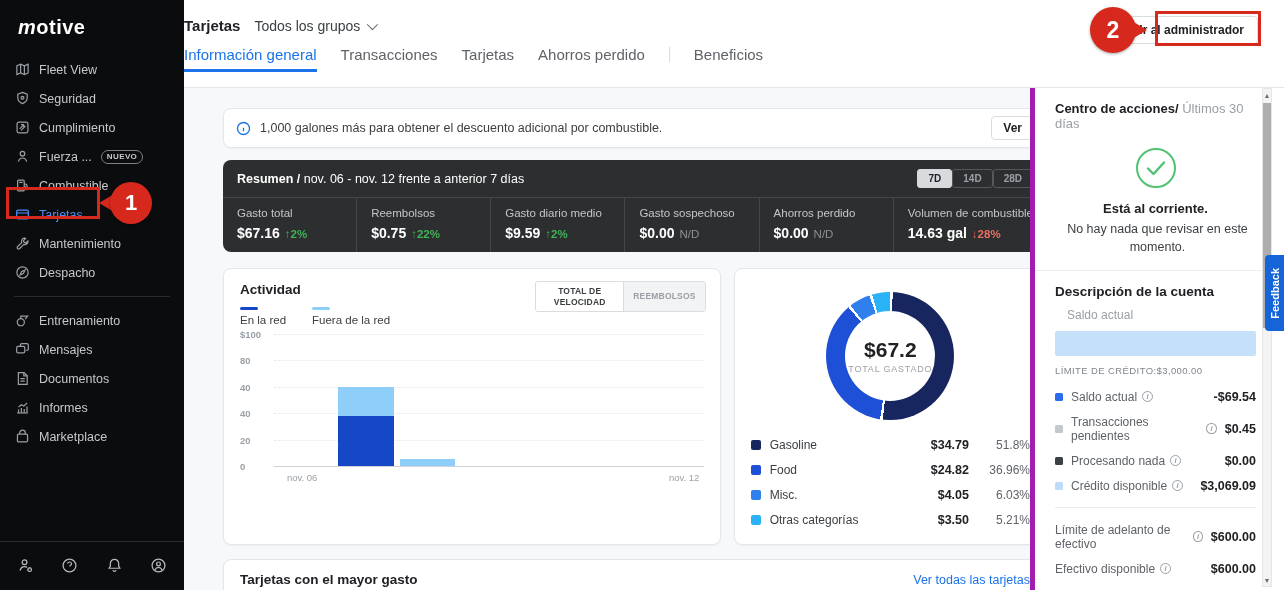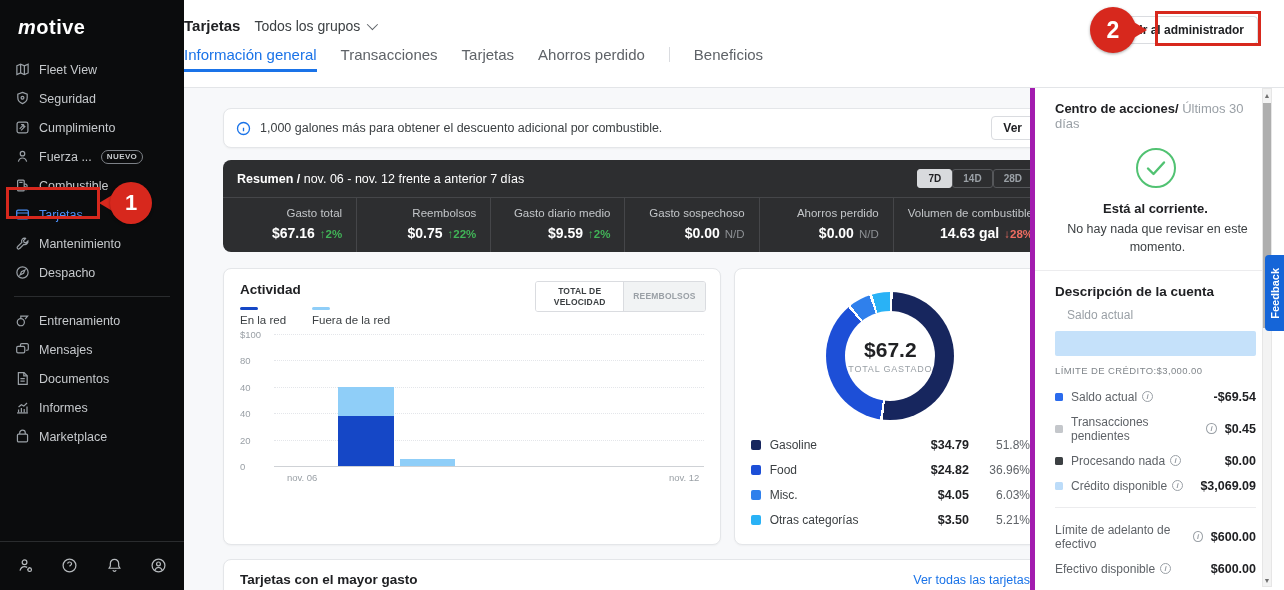--- a/index.html
+++ b/index.html
@@ -42,21 +42,21 @@
 
   
   .summary { background:#2d2e30; border-radius:8px; margin-bottom:16px; color:#fff; overflow:hidden; }
   .summary-head { display:flex; align-items:center; justify-content:space-between; padding:9px 14px; border-bottom:1px solid #454649; }
   .summary-title { font-size:12.5px; }
   .summary-title b { font-weight:700; }
   .range-chips { display:flex; gap:0; }
   .chip { font-size:10px; font-weight:700; padding:3px 10px; border-radius:3px; color:#9aa0a6; border:1px solid #55575a; cursor:pointer; }
   .chip.active { background:#d8dadd; color:#202124; border-color:#d8dadd; }
   .stats-row { display:flex; }
-  .stat { flex:1; padding:9px 14px 11px; border-left:1px solid #454649;text-align:right; }
+  .stat { flex:1; padding:9px 14px 11px; border-left:1px solid #454649; }
   .stat:first-child { border-left:none; }
   .stat.wide { flex:1.18; }
   .stat-label { font-size:11.5px; color:#c3c6c9; margin-bottom:6px; white-space:nowrap; }
   .stat-value { font-size:14px; font-weight:700; white-space:nowrap; }
   .delta { font-size:11.5px; font-weight:700; margin-left:5px; }
   .delta.up { color:#41b357; }
   .delta.down { color:#ee6d62; }
   .delta.neutral { color:#8d9094; font-weight:400; }
 
   
@@ -71,21 +71,21 @@
   .tg-btn.off { background:#f1f3f4; color:#9aa0a6; }
 
   .legend-row { display:flex; gap:26px; margin:10px 0 6px; }
   .legend-item { display:flex; flex-direction:column; gap:4px; }
   .legend-dash { width:18px; height:3px; border-radius:2px; }
   .legend-label { font-size:11.5px; color:#3c4043; }
 
   .plot-wrap { position:relative; margin-left:34px; height:132px; margin-top:8px; }
   .gridline { position:absolute; left:0; right:0; border-top:1px dotted #e4e6ea; }
   .gridline.baseline { border-top:1px solid #cfd2d6; }
-  .ytick { position:absolute; left:-34px; width:28px; text-align:left; font-size:9.5px; color:#9aa0a6; }
+  .ytick { position:absolute; left:-34px; width:28px; text-align:left; font-size:9.5px; color:#9aa0a6;font-weight:bold; }
   .bar-stack { position:absolute; bottom:0; height:100%; display:flex; flex-direction:column; justify-content:flex-end; }
   .xlabels { position:relative; margin-left:34px; height:16px; margin-top:4px; }
   .xlab { position:absolute; top:2px; font-size:9.5px; color:#9aa0a6; }
   .xlab.first { left:3%; } .xlab.last { right:1%; }
 
   
   .donut-wrap { position:relative; width:128px; height:128px; margin:10px auto 12px;text-align:center; }
   .donut { width:128px; height:128px; border-radius:50%; }
   .donut-hole { position:absolute; left:19px; top:19px; width:90px; height:90px; background:#fff; border-radius:50%; display:flex; flex-direction:column; align-items:center; justify-content:center; gap:2px; }
   .donut-total { font-size:21px; font-weight:700; color:#202124; }

